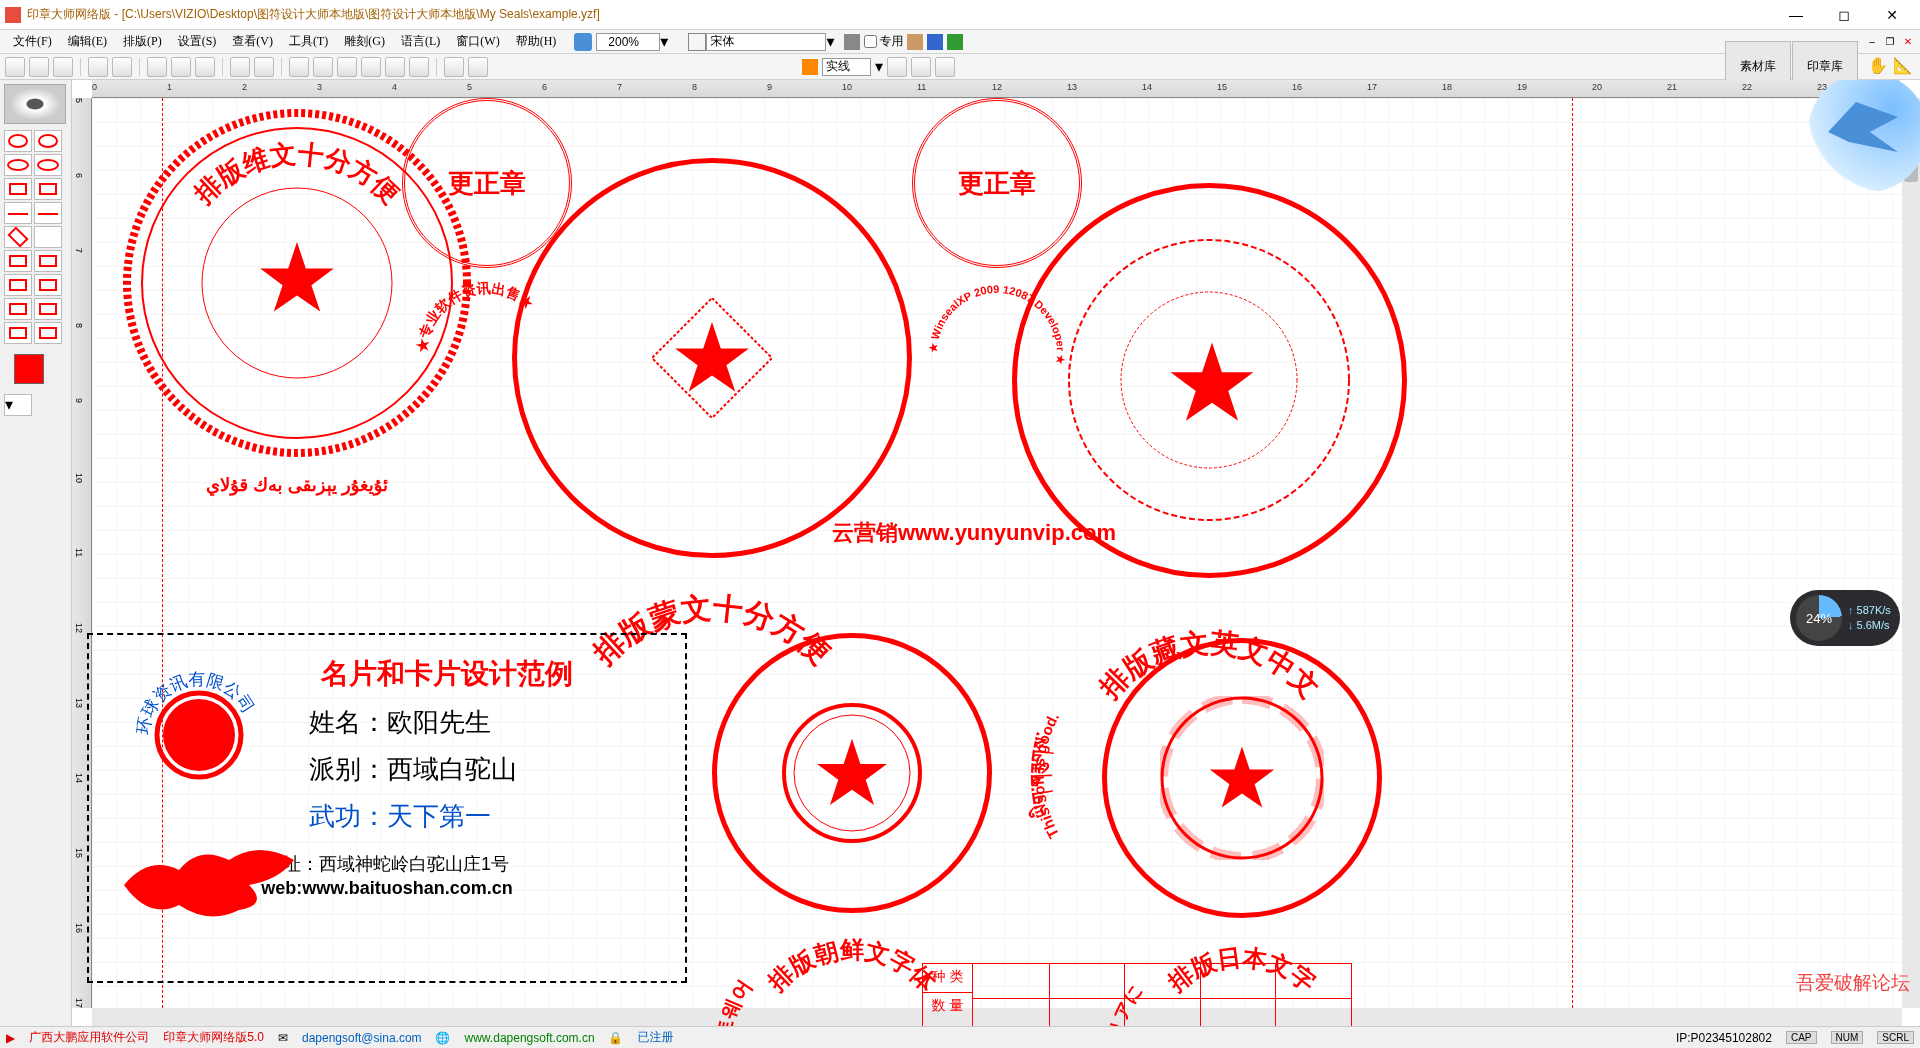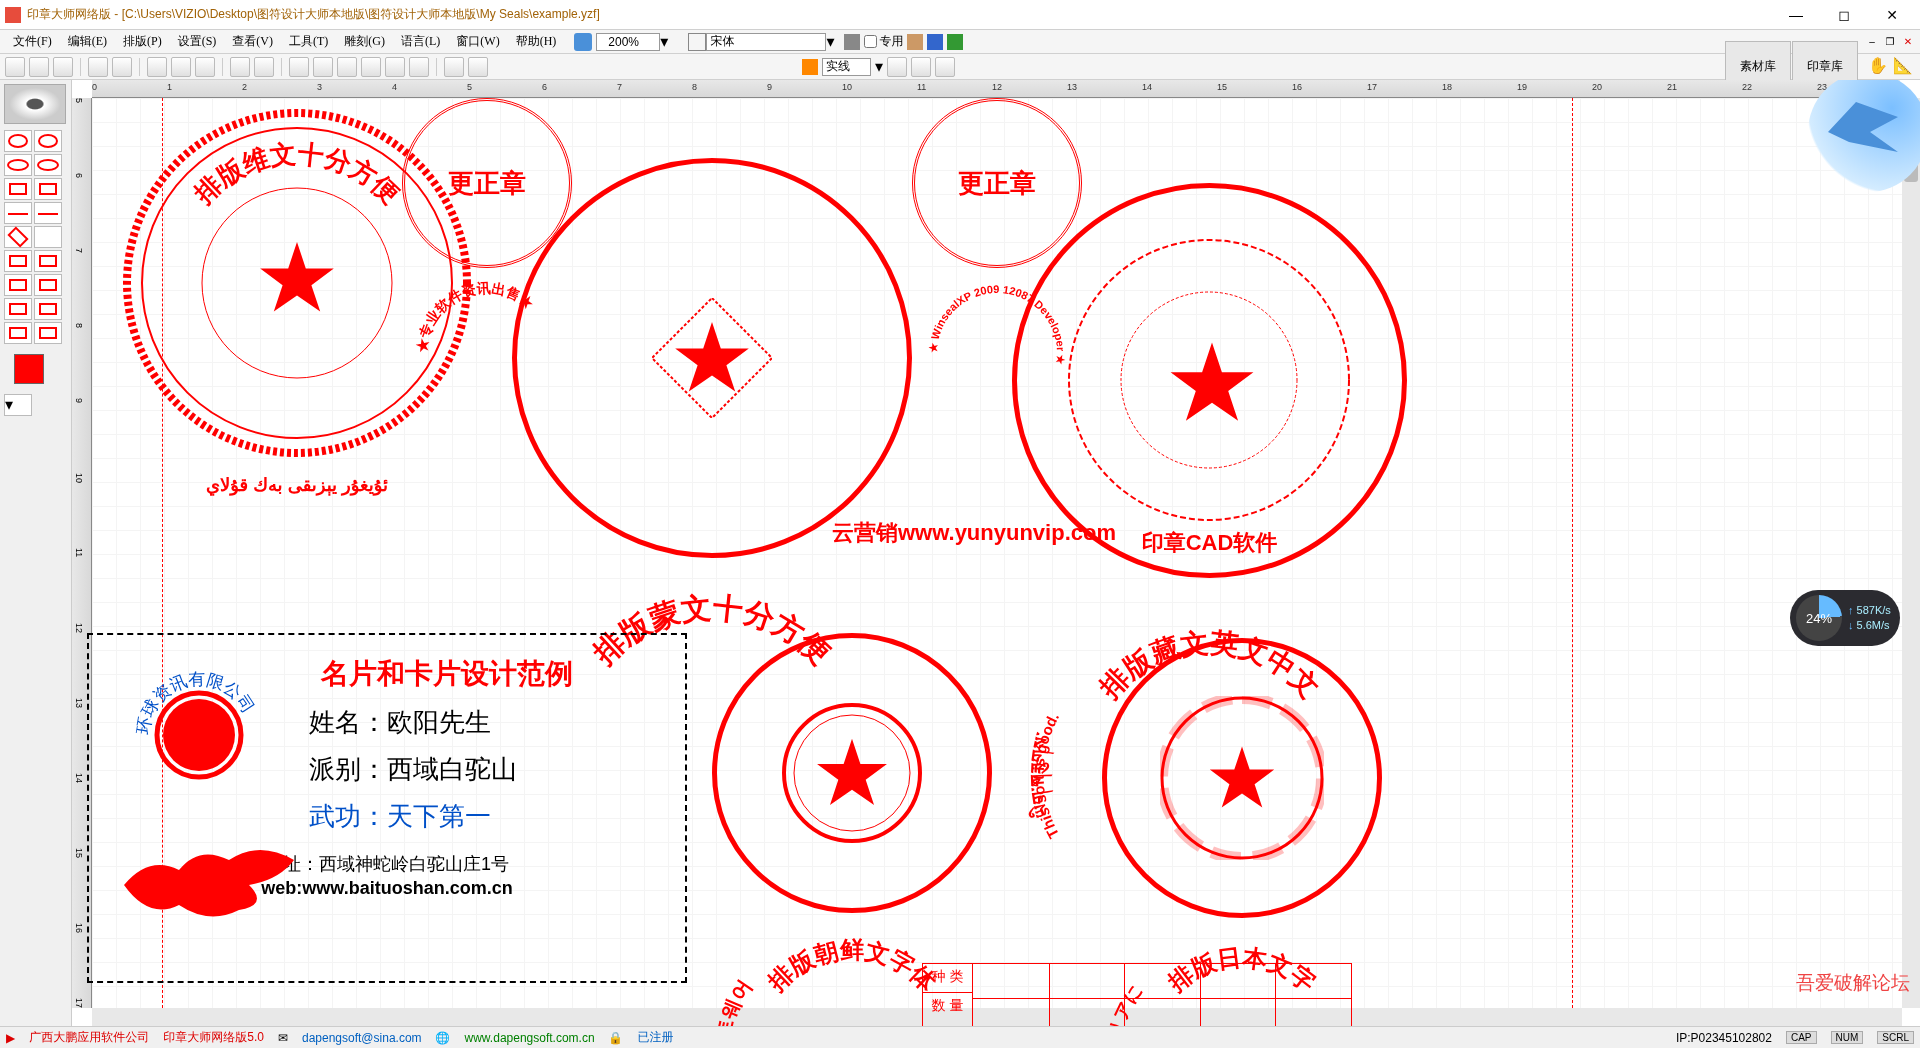--- a/index.html
+++ b/index.html
@@ -380,21 +380,20 @@
                 <path id="a5l" d="M 85,310 A 145,145 0 0,1 85,85"></path>
                 <path id="a5l2" d="M 110,310 A 120,120 0 0,1 110,85"></path>
               </defs>
           <text font-size="28"><textPath href="#a5" startOffset="50%" text-anchor="middle">排版藏文英文中文</textPath></text>
           <text font-size="18"><textPath href="#a5l" startOffset="50%" text-anchor="middle">ཡིག་གཟུགས་</textPath></text>
           <text font-size="15"><textPath href="#a5l2" startOffset="50%" text-anchor="middle">This soft is good.</textPath></text>
         </svg></div>
         <div class="star" style="top:155px;left:155px;width:90px;height:90px;"><svg viewBox="0 0 100 100">
               <polygon points="50,5 61,38 96,38 68,59 79,92 50,72 21,92 32,59 4,38 39,38" fill="#f00"></polygon>
             </svg></div>
-        <div class="htext" style="top:345px;font-size:22px;">印章CAD软件</div>
       </div>
 
       <div class="card">
         <div class="logo">
           <svg class="ring" viewBox="0 0 140 140">
               <defs>
                 <path id="cr" d="M 20,70 A 50,50 0 1,1 120,70 A 50,50 0 1,1 20,70"></path>
               </defs>
               <circle cx="70" cy="70" r="36" fill="#f00"></circle>
               <circle cx="70" cy="70" r="42" fill="none" stroke="#f00" stroke-width="5"></circle>

